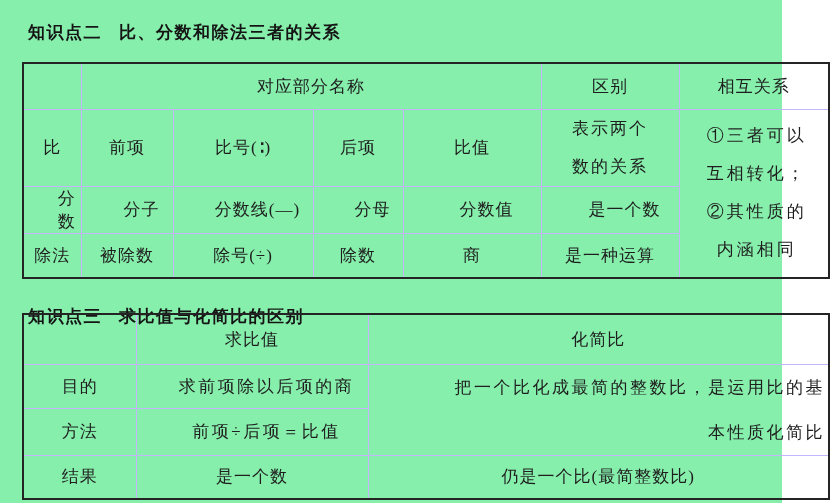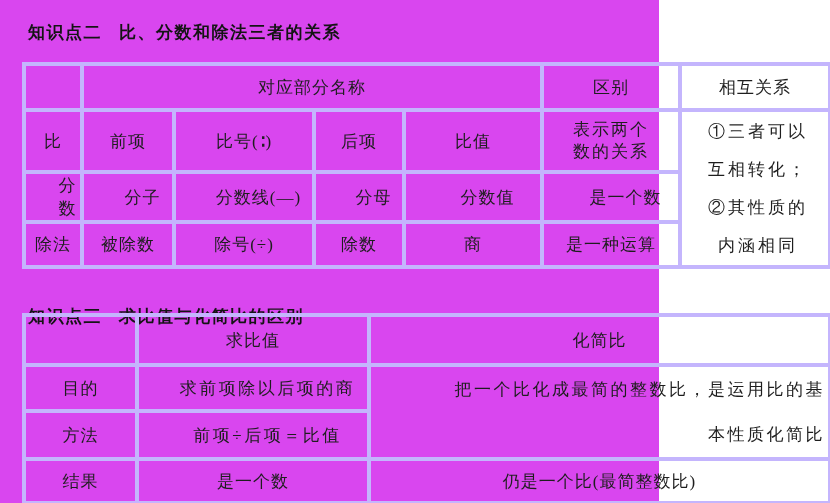--- a/index.html
+++ b/index.html
@@ -4,21 +4,21 @@
 <style>
   * { box-sizing: border-box; }
   html, body { margin: 0; padding: 0; }
   body {
     width: 830px; height: 503px;
     background: #ffffff;
     font-family: "Liberation Serif", serif;
     color: #1e1e1e;
     overflow: hidden;
   }
-  .page { position: relative; width: 659px; height: 503px; background: #d946ef; }
+  .page { position: relative; width: 782px; height: 503px; background: #86efac; }
 
   .sec-title {
     position: absolute;
     font-family: "Liberation Sans", sans-serif;
     font-weight: bold;
     font-size: 17px;
     color: #141414;
     letter-spacing: 1.5px;
     white-space: nowrap;
   }
@@ -29,21 +29,21 @@
   table {
     position: absolute;
     border-collapse: collapse;
     table-layout: fixed;
     border: 2px solid #242424;
   }
   #table-1 { left: 22px; top: 62px;  width: 806px; }
   #table-2 { left: 22px; top: 313px; width: 806px; }
 
   td {
-    border: 4px solid #c4b5fd;
+    border: 1px solid #c4b5fd;
     text-align: center;
     vertical-align: middle;
     font-size: 17px;
     letter-spacing: 1px;
     padding: 0 3px;
     overflow: hidden;
   }
 
   
   #table-1 .r-head  td { height: 46px; }
@@ -51,21 +51,21 @@
   #table-1 .r-frac  td { height: 47px; padding-left: 32px; }
   #table-1 .r-div   td { height: 45px; }
   #table-2 .r-head  td { height: 50px; }
   #table-2 .r-aim   td { height: 44px; }
   #table-2 .r-meth  td { height: 45px; }
   #table-2 .r-res   td { height: 44px; }
 
   .ml { white-space: pre-line; }
 
   .diff-2line {
-    line-height: 22px;
+    line-height: 38px;
     letter-spacing: 2px;
   }
   .relation-cell {
     text-align: center;
     padding-left: 9px;
     line-height: 38px;
     letter-spacing: 3px;
     font-size: 17px;
   }
   .merged-simplify {

